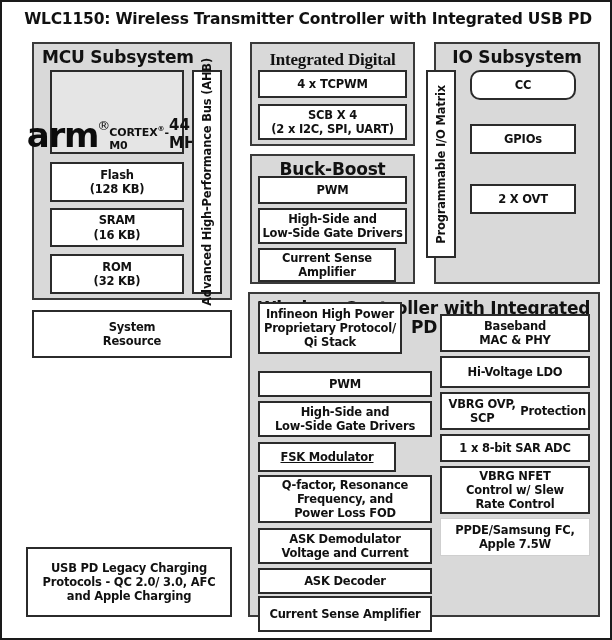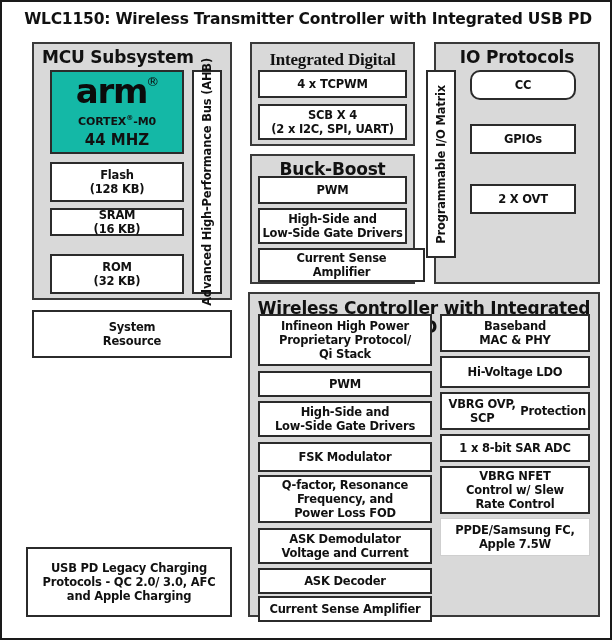--- a/index.html
+++ b/index.html
@@ -86,25 +86,25 @@
     font-size:11.5px;
     font-weight:bold;
     color:#111111;
     letter-spacing:-0.2px;
   }
 
   
   #arm-core{
     position:absolute;
     box-sizing:border-box;
-    background:#14b8a6;
+    background:#e5e5e5;
     border:2px solid #2b2b2b;
     display:flex;
-    flex-direction:column;
-    align-items:center;
+    flex-direction:row;
+    align-items:flex-end;
     justify-content:center;
   }
   #arm-wordmark{
     font-size:34px;
     font-weight:bold;
     line-height:0.98;
     letter-spacing:-1.2px;
     color:#0b0b0b;
     position:relative;
     padding-right:11px;
@@ -152,21 +152,21 @@
     </div>
     <div id="arm-cortex"><span>CORTEX</span><span class="reg-sm">®</span><span>-M0</span></div>
     <div id="arm-mhz">44 MHZ</div>
   </div>
 
   <div class="blk" style="left:48px;top:160px;width:134px;height:40px;flex-direction:column;">
     <div>Flash</div>
     <div>(128 KB)</div>
   </div>
 
-  <div class="blk" style="left:48px;top:206px;width:134px;height:28px;flex-direction:column;">
+  <div class="blk" style="left:48px;top:206px;width:134px;height:39px;flex-direction:column;">
     <div>SRAM</div>
     <div>(16 KB)</div>
   </div>
 
   <div class="blk" style="left:48px;top:252px;width:134px;height:40px;flex-direction:column;">
     <div>ROM</div>
     <div>(32 KB)</div>
   </div>
 
   <div class="vblk" style="left:190px;top:68px;width:30px;height:224px;">
@@ -203,27 +203,27 @@
 
   <div class="blk" style="left:256px;top:174px;width:149px;height:28px;">
     <div>PWM</div>
   </div>
 
   <div class="blk" style="left:256px;top:206px;width:149px;height:36px;flex-direction:column;">
     <div>High-Side and</div>
     <div>Low-Side Gate Drivers</div>
   </div>
 
-  <div class="blk" style="left:256px;top:246px;width:167px;height:34px;flex-direction:column;">
+  <div class="blk" style="left:256px;top:246px;width:138px;height:34px;flex-direction:column;">
     <div>Current Sense</div>
     <div>Amplifier</div>
   </div>
 
   <div class="panel" id="io-panel" style="left:432px;top:40px;width:166px;height:242px;">
-    <div class="panel-title" style="margin-top:4px;">IO Protocols</div>
+    <div class="panel-title" style="margin-top:4px;">IO Subsystem</div>
   </div>
 
   <div class="vblk" style="left:424px;top:68px;width:30px;height:188px;">
     <span>Programmable I/O Matrix</span>
   </div>
 
   <div class="blk" style="left:468px;top:68px;width:106px;height:30px;border-radius:10px;">
     <div>CC</div>
   </div>
 
@@ -232,55 +232,55 @@
   </div>
 
   <div class="blk" style="left:468px;top:182px;width:106px;height:30px;">
     <div>2 X OVT</div>
   </div>
 
   <div class="panel" id="wc-panel" style="left:246px;top:290px;width:352px;height:325px;">
     <div class="panel-title" style="margin-top:5px;">Wireless Controller with Integrated PD</div>
   </div>
 
-  <div class="blk" style="left:256px;top:312px;width:174px;height:52px;flex-direction:column;">
+  <div class="blk" style="left:256px;top:300px;width:144px;height:52px;flex-direction:column;">
     <div>Infineon High Power</div>
     <div>Proprietary Protocol/</div>
     <div>Qi Stack</div>
   </div>
 
   <div class="blk" style="left:256px;top:369px;width:174px;height:26px;">
     <div>PWM</div>
   </div>
 
   <div class="blk" style="left:256px;top:399px;width:174px;height:36px;flex-direction:column;">
     <div>High-Side and</div>
     <div>Low-Side Gate Drivers</div>
   </div>
 
-  <div class="blk" style="left:256px;top:440px;width:174px;height:30px;">
+  <div class="blk" style="left:256px;top:440px;width:138px;height:30px;text-decoration:underline;">
     <div>FSK Modulator</div>
   </div>
 
   <div class="blk" style="left:256px;top:526px;width:174px;height:36px;flex-direction:column;">
     <div>ASK Demodulator</div>
     <div>Voltage and Current</div>
   </div>
 
   <div class="blk" style="left:256px;top:473px;width:174px;height:48px;flex-direction:column;">
     <div>Q-factor, Resonance</div>
     <div>Frequency, and</div>
     <div>Power Loss FOD</div>
   </div>
 
   <div class="blk" style="left:256px;top:566px;width:174px;height:26px;">
     <div>ASK Decoder</div>
   </div>
 
-  <div class="blk" style="left:256px;top:594px;width:174px;height:26px;">
+  <div class="blk" style="left:256px;top:594px;width:174px;height:36px;">
     <div>Current Sense Amplifier</div>
   </div>
 
   <div class="blk" style="left:438px;top:312px;width:150px;height:38px;flex-direction:column;">
     <div>Baseband</div>
     <div>MAC &amp; PHY</div>
   </div>
 
   <div class="blk" style="left:438px;top:354px;width:150px;height:32px;">
     <div>Hi-Voltage LDO</div>

